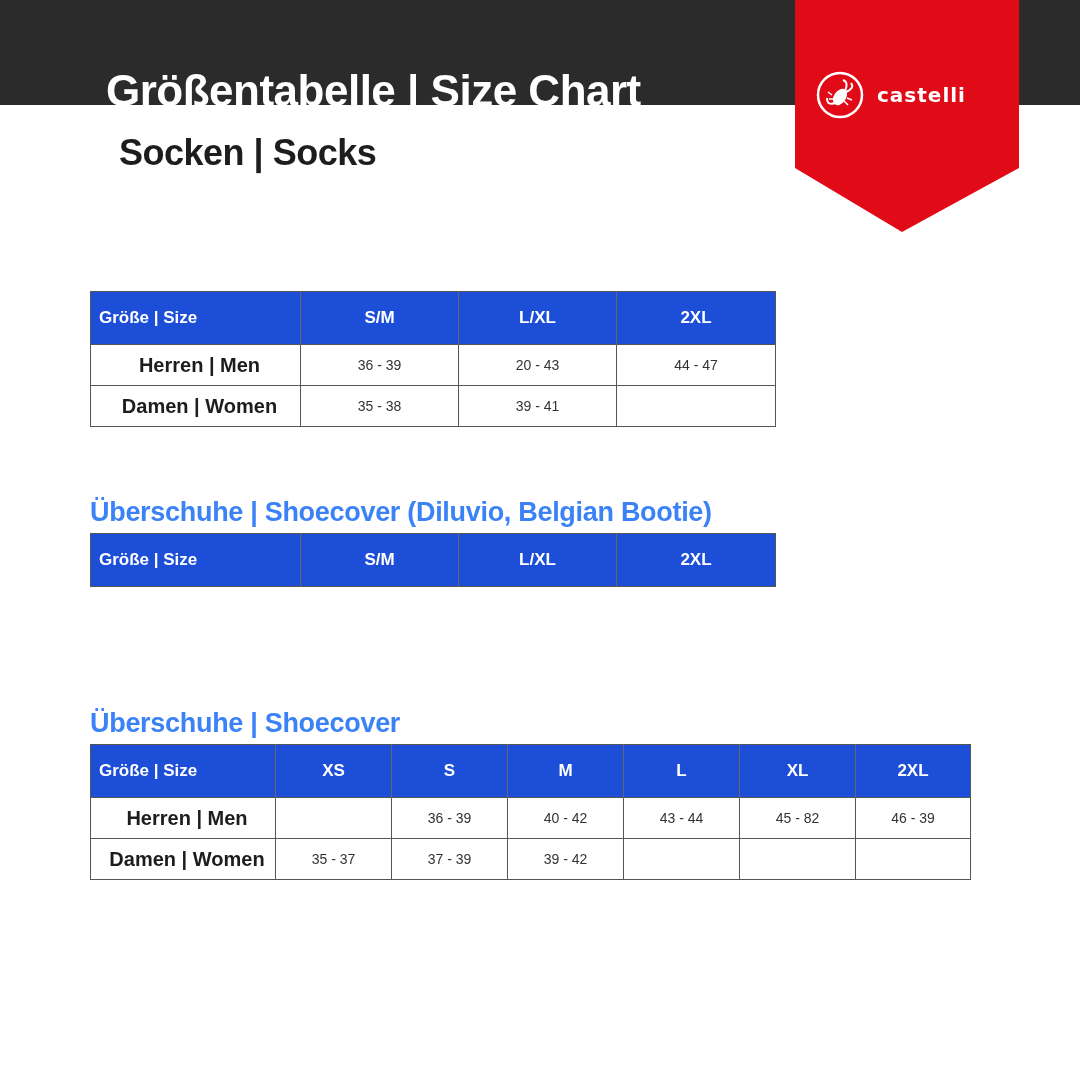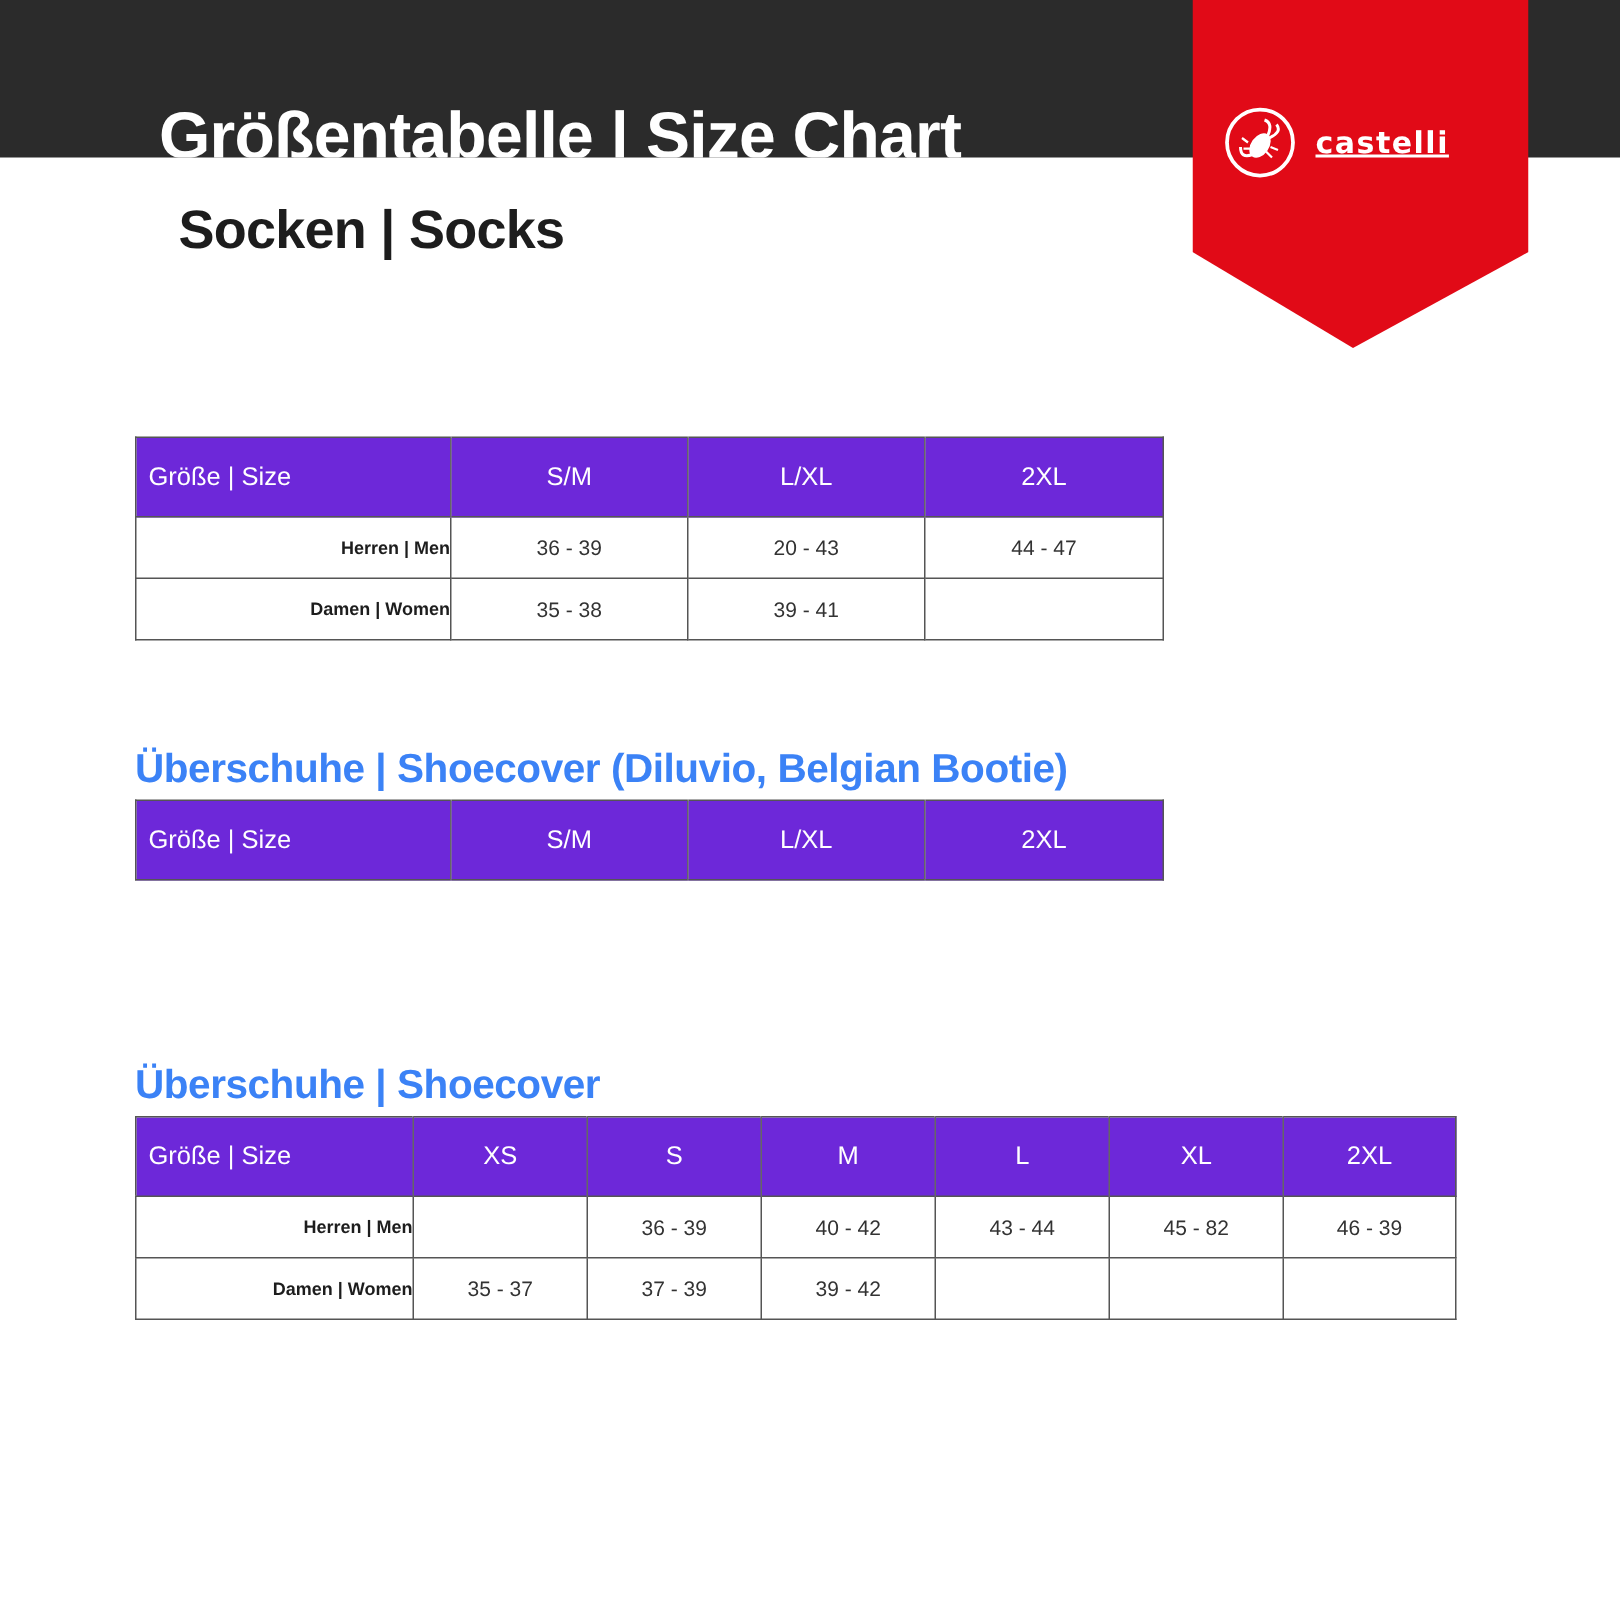--- a/index.html
+++ b/index.html
@@ -6,29 +6,29 @@
   body { width:1080px; height:1080px; position:relative; background:#ffffff; overflow:hidden;
          font-family:"Liberation Sans", sans-serif; }
   .topbar { position:absolute; left:0; top:0; width:1080px; height:105px; background:#2b2b2b; }
   .title1 { position:absolute; left:90px; top:62px; font-size:44px; font-weight:bold; color:#ffffff;
             letter-spacing:-0.5px; line-height:58px; height:43px; overflow:hidden; white-space:nowrap;margin-left:16px; }
   .title2 { position:absolute; left:119px; top:126px; font-size:36px; font-weight:bold; color:#1d1d1d;
             letter-spacing:-0.5px; line-height:54px; white-space:nowrap; }
   .banner { position:absolute; left:795px; top:0; width:224px; height:232px; }
   .logo { position:absolute; left:815px; top:70px; display:flex; align-items:center; }
   .logo-text { color:#ffffff; font-size:20px; font-weight:bold; letter-spacing:1px; margin-left:12px;
-               font-family:"DejaVu Sans", sans-serif;text-decoration:underline; }
+               font-family:"DejaVu Sans", sans-serif; }
   .section-title { position:absolute; left:90px; font-size:27px; font-weight:bold; color:#3b82f6;
                    white-space:nowrap; letter-spacing:-0.3px; }
   table.sz { position:absolute; left:90px; border-collapse:collapse; table-layout:fixed; }
-  table.sz th { background:#6d28d9; color:#ffffff; font-weight:normal; font-size:17px; height:52px;
+  table.sz th { background:#1d4ed8; color:#ffffff; font-weight:bold; font-size:17px; height:52px;
                 border-left:1px solid #666; text-align:center; padding:0; }
   table.sz th.rowhead { text-align:left; padding-left:8px; border-left:none; }
   table.sz td { border:1px solid #555; height:40px; font-size:14px; color:#333; text-align:center; padding:0; }
-  table.sz td.rowhead { text-align:right; padding-left:8px; font-weight:bold; color:#1d1d1d; font-size:12px; }
+  table.sz td.rowhead { text-align:center; padding-left:8px; font-weight:bold; color:#1d1d1d; font-size:20px; }
   table.sz { border:1px solid #555; }
 </style>
 </head>
 <body>
 
 <div class="topbar"></div>
 <div class="title1">Größentabelle | Size Chart</div>
 <div class="title2">Socken | Socks</div>
 
 <svg class="banner" viewBox="0 0 224 232">

